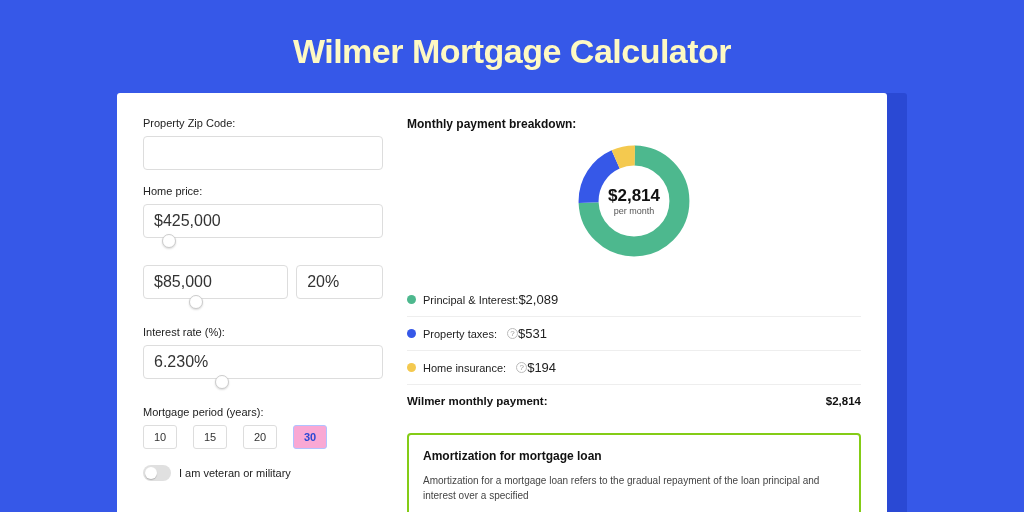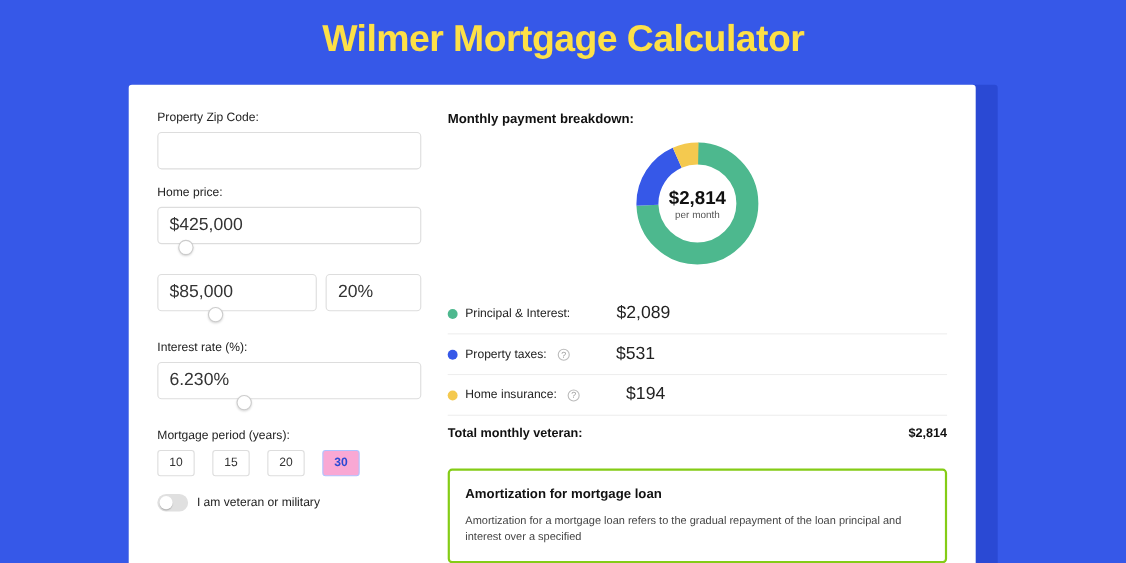--- a/index.html
+++ b/index.html
@@ -4,25 +4,25 @@
 <style>
   * { box-sizing: border-box; margin: 0; padding: 0; }
   body {
     font-family: -apple-system, BlinkMacSystemFont, "Segoe UI", Arial, sans-serif;
     background: #3658e8;
     width: 1024px;
     height: 512px;
     overflow: hidden;
   }
   .page-title {
-    color: #fde047;
+    color: #fef9c3;
     font-size: 34px;
     font-weight: 700;
     text-align: center;
-    padding: 16px 0 22px;
+    padding: 32px 0 22px;
     letter-spacing: -0.5px;
   }
   .shadow-wrap {
     width: 790px;
     margin: 0 auto;
     background: #2a49d4;
     padding: 0 14px 0 0;
     border-radius: 3px 3px 0 0;
   }
   .card {
@@ -131,21 +131,21 @@
   .donut-sub { font-size: 9px; color: #555; }
   .legend-row {
     display: flex;
     align-items: center;
     padding: 9px 0;
     border-bottom: 1px solid #eee;
   }
   .legend-left { display: flex; align-items: center; gap: 7px; }
   .dot { width: 9px; height: 9px; border-radius: 50%; }
   .legend-label { font-size: 11px; color: #222; }
-  .legend-val { font-size: 16px; color: #222; margin-left: 42px; }
+  .legend-val { font-size: 13px; color: #222; }
   .total-row {
     display: flex;
     justify-content: space-between;
     padding: 10px 0;
     font-size: 11.5px;
     font-weight: 700;
     color: #111;
   }
   .amort-card {
     border: 2px solid #84cc16;
@@ -274,21 +274,21 @@
     <div class="legend-row">
       <div class="legend-left">
         <span class="dot" style="background:#f4c94f"></span>
         <span class="legend-label">Home insurance:</span>
         <span class="help-icon">?</span>
       </div>
       <span class="legend-val">$194</span>
     </div>
 
     <div class="total-row">
-      <span>Total monthly veteran:</span>
+      <span>Wilmer monthly payment:</span>
       <span>$2,814</span>
     </div>
 
     <div class="amort-card">
       <div class="amort-title">Amortization for mortgage loan</div>
       <div class="amort-body">Amortization for a mortgage loan refers to the gradual repayment of the loan principal and interest over a specified</div>
     </div>
 
   </div>
 

